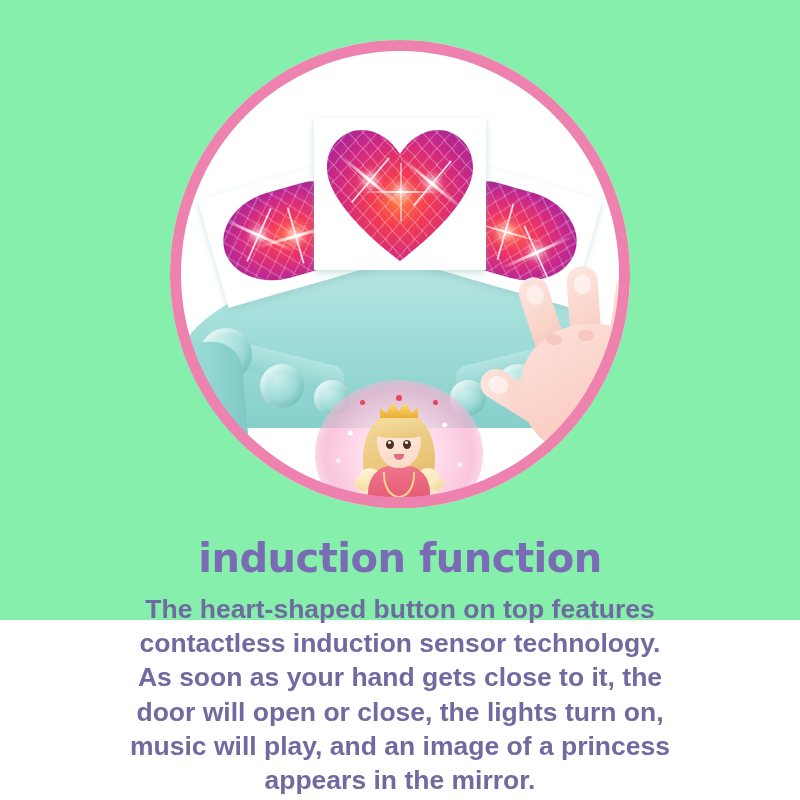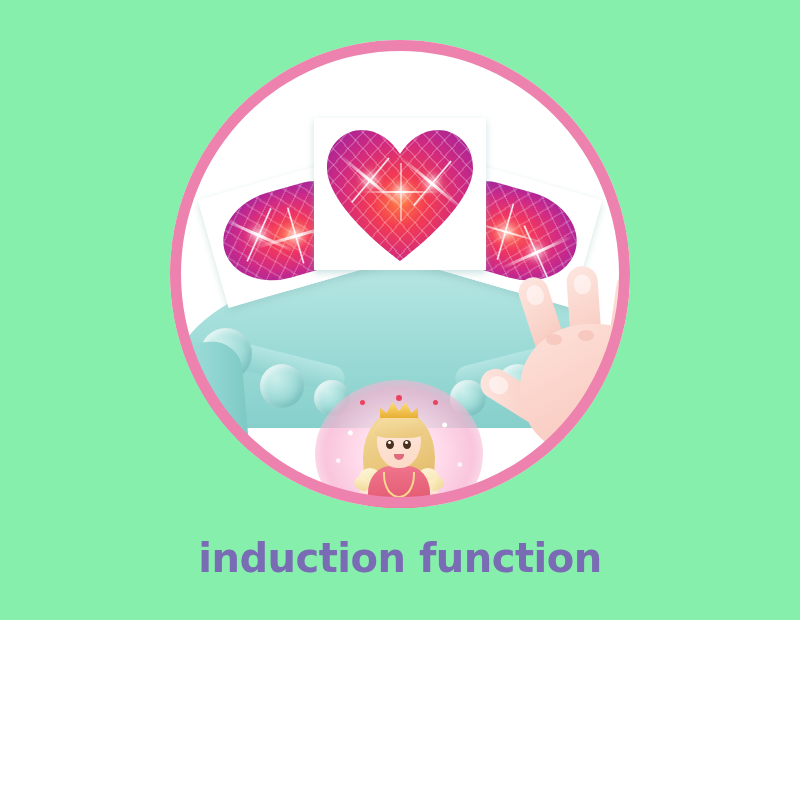--- a/index.html
+++ b/index.html
@@ -561,15 +561,21 @@
         <div class="wrist"></div>
       </div>
 
     </div>
 
     <div class="photo-ring"></div>
   </div>
 
   <div class="caption">
     <h2 class="caption-title">induction function</h2>
+    <p class="caption-body">The heart-shaped button on top features
+contactless induction sensor technology.
+As soon as your hand gets close to it, the
+door will open or close, the lights turn on,
+music will play, and an image of a princess
+appears in the mirror.</p>
   </div>
 
 </div>
 
 </body></html>

